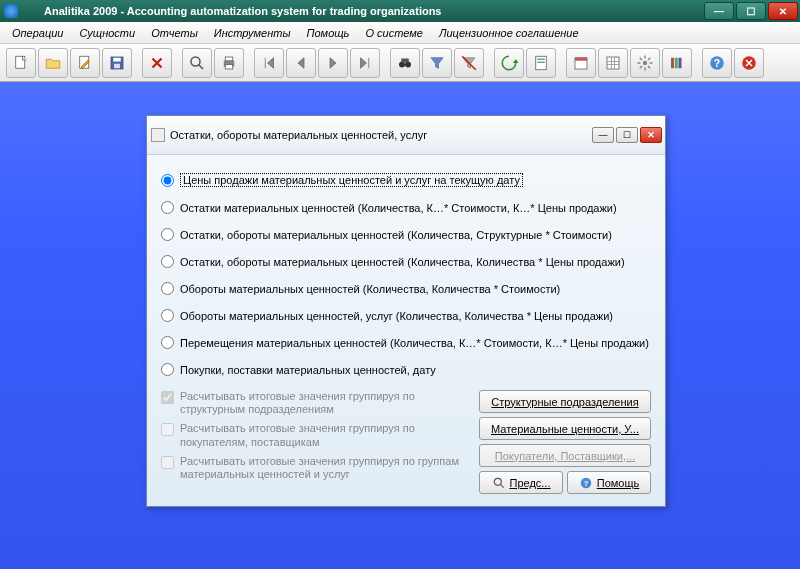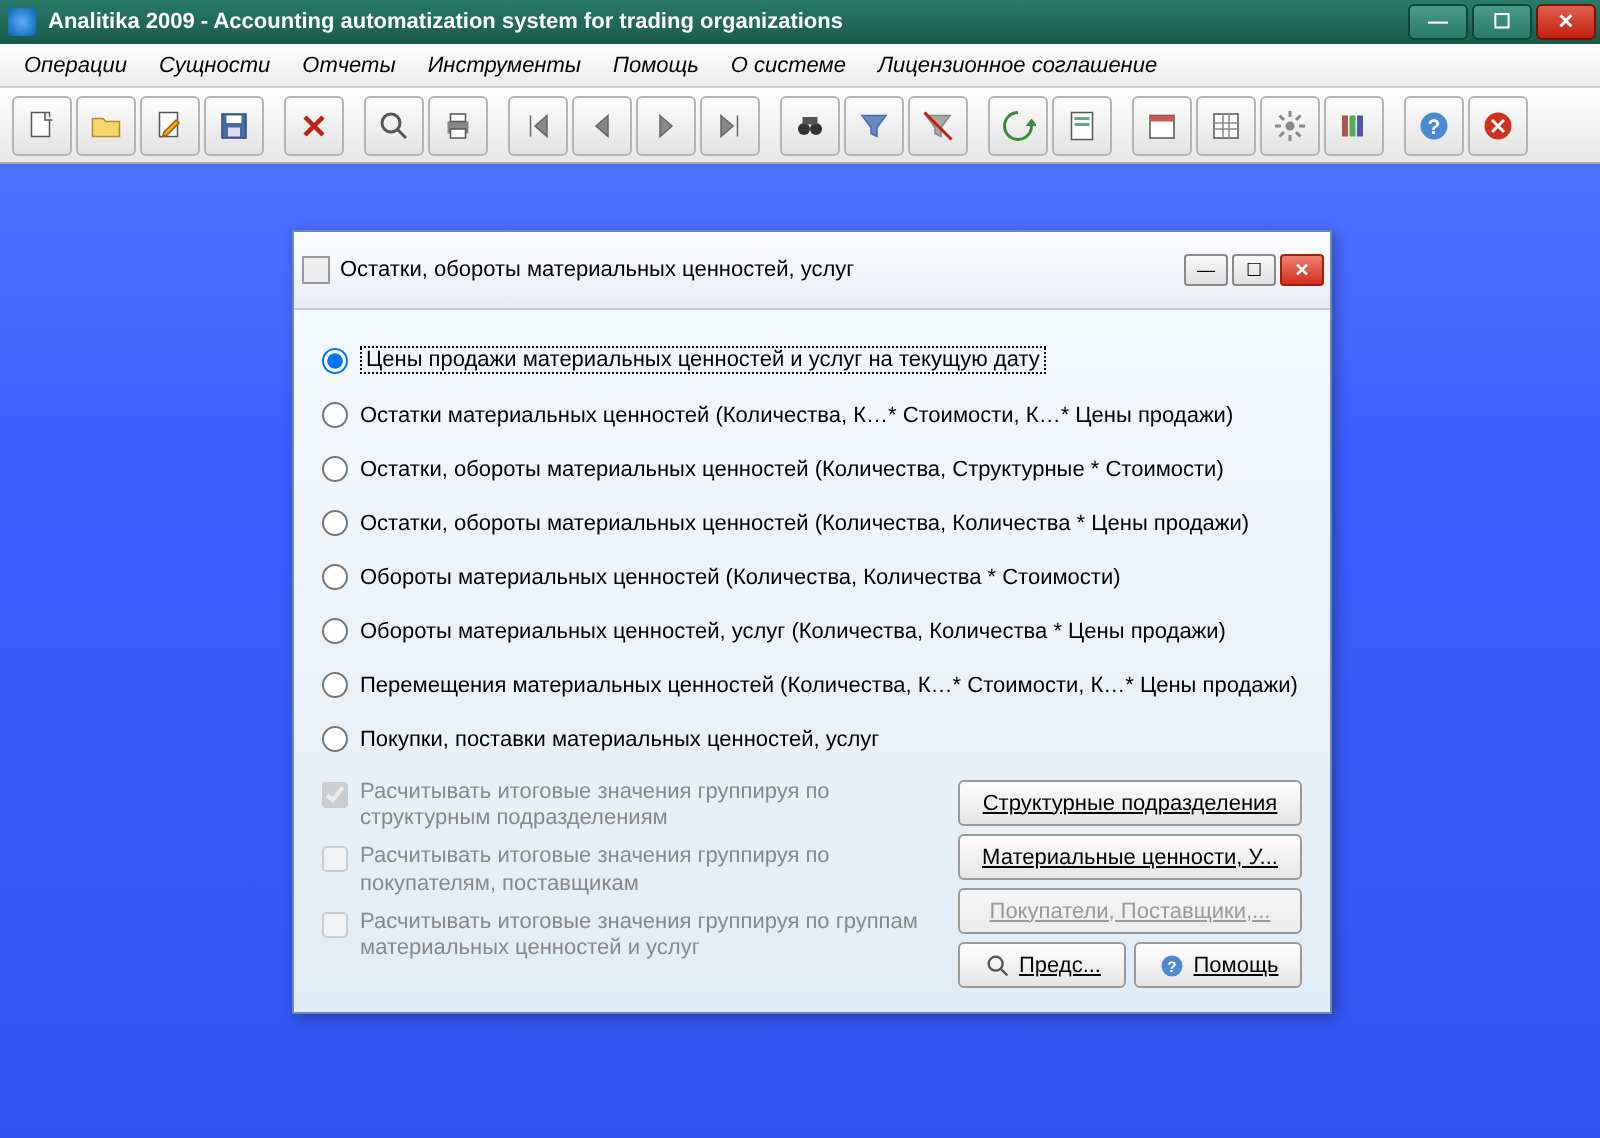--- a/index.html
+++ b/index.html
@@ -20,21 +20,21 @@
     background: linear-gradient(180deg, #2a7a6a 0%, #1a5a4a 100%);
     display: flex; align-items: center;
     color: #fff; font-size: 11px; font-weight: bold;
     padding-left: 4px;
   }
   .titlebar .app-icon {
     width: 14px; height: 14px; margin-right: 6px;
     background: radial-gradient(circle, #6af 0%, #06a 100%);
     border-radius: 2px;
   }
-  .titlebar .caption { flex: 1; }
+  .titlebar .caption { flex: 1; margin-left: 20px; }
   .win-controls { display: flex; gap: 0; padding-right: 2px; }
   .win-btn {
     width: 30px; height: 18px;
     background: linear-gradient(180deg, #4a9a8a, #2a7a6a);
     border: 1px solid #0a4a3a; border-radius: 3px;
     display: flex; align-items: center; justify-content: center;
     color: #fff; font-weight: bold; font-size: 10px;
     margin-left: 2px;
   }
   .win-btn.close { background: linear-gradient(180deg, #e06050, #c02010); border-color: #801000; }
@@ -335,21 +335,21 @@
       <div class="radio-row">
         <input type="radio" name="rep" style="">
         <label>Обороты материальных ценностей, услуг (Количества, Количества * Цены продажи)</label>
       </div>
       <div class="radio-row">
         <input type="radio" name="rep" style="">
         <label>Перемещения материальных ценностей (Количества, К…* Стоимости, К…* Цены продажи)</label>
       </div>
       <div class="radio-row">
         <input type="radio" name="rep" style="">
-        <label>Покупки, поставки материальных ценностей, услуг</label>
+        <label>Покупки, поставки материальных ценностей, дату</label>
       </div>
 
       <div class="bottom-row">
         <div class="chk-col">
           <div class="chk-row">
             <input type="checkbox" checked="" disabled="" style="">
             <span>Расчитывать итоговые значения группируя по структурным подразделениям</span>
           </div>
           <div class="chk-row">
             <input type="checkbox" disabled="" style="">

